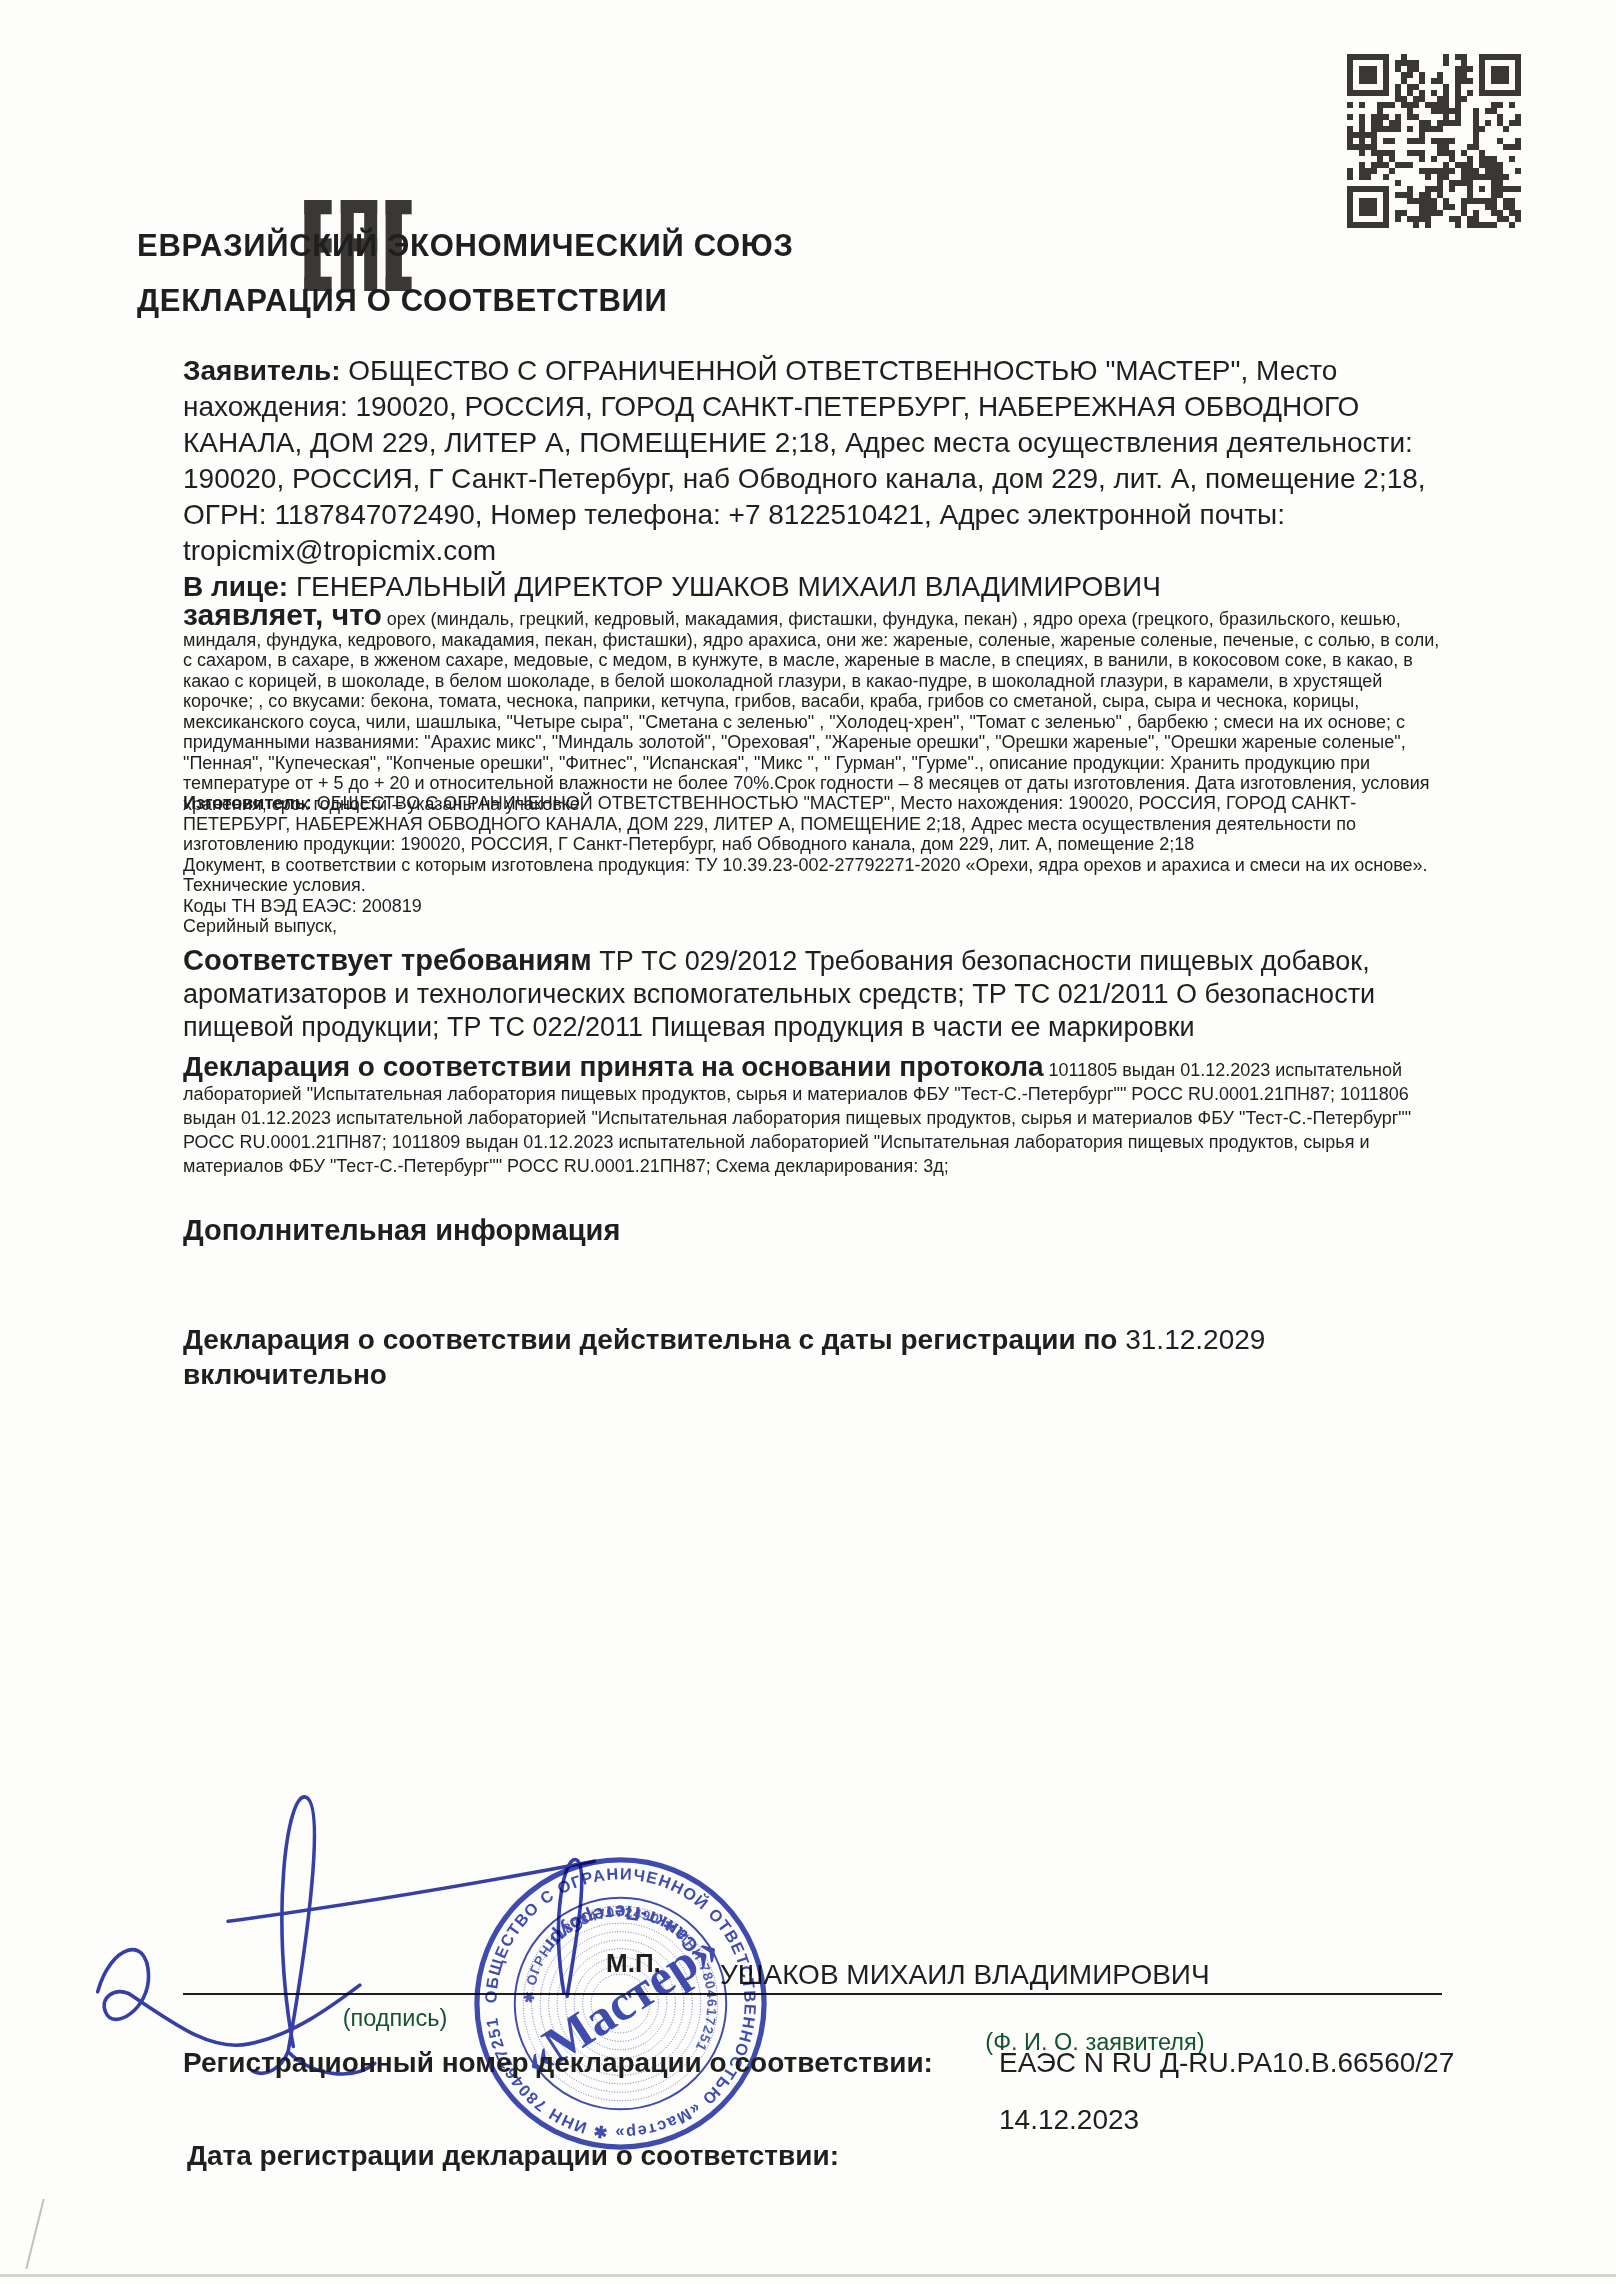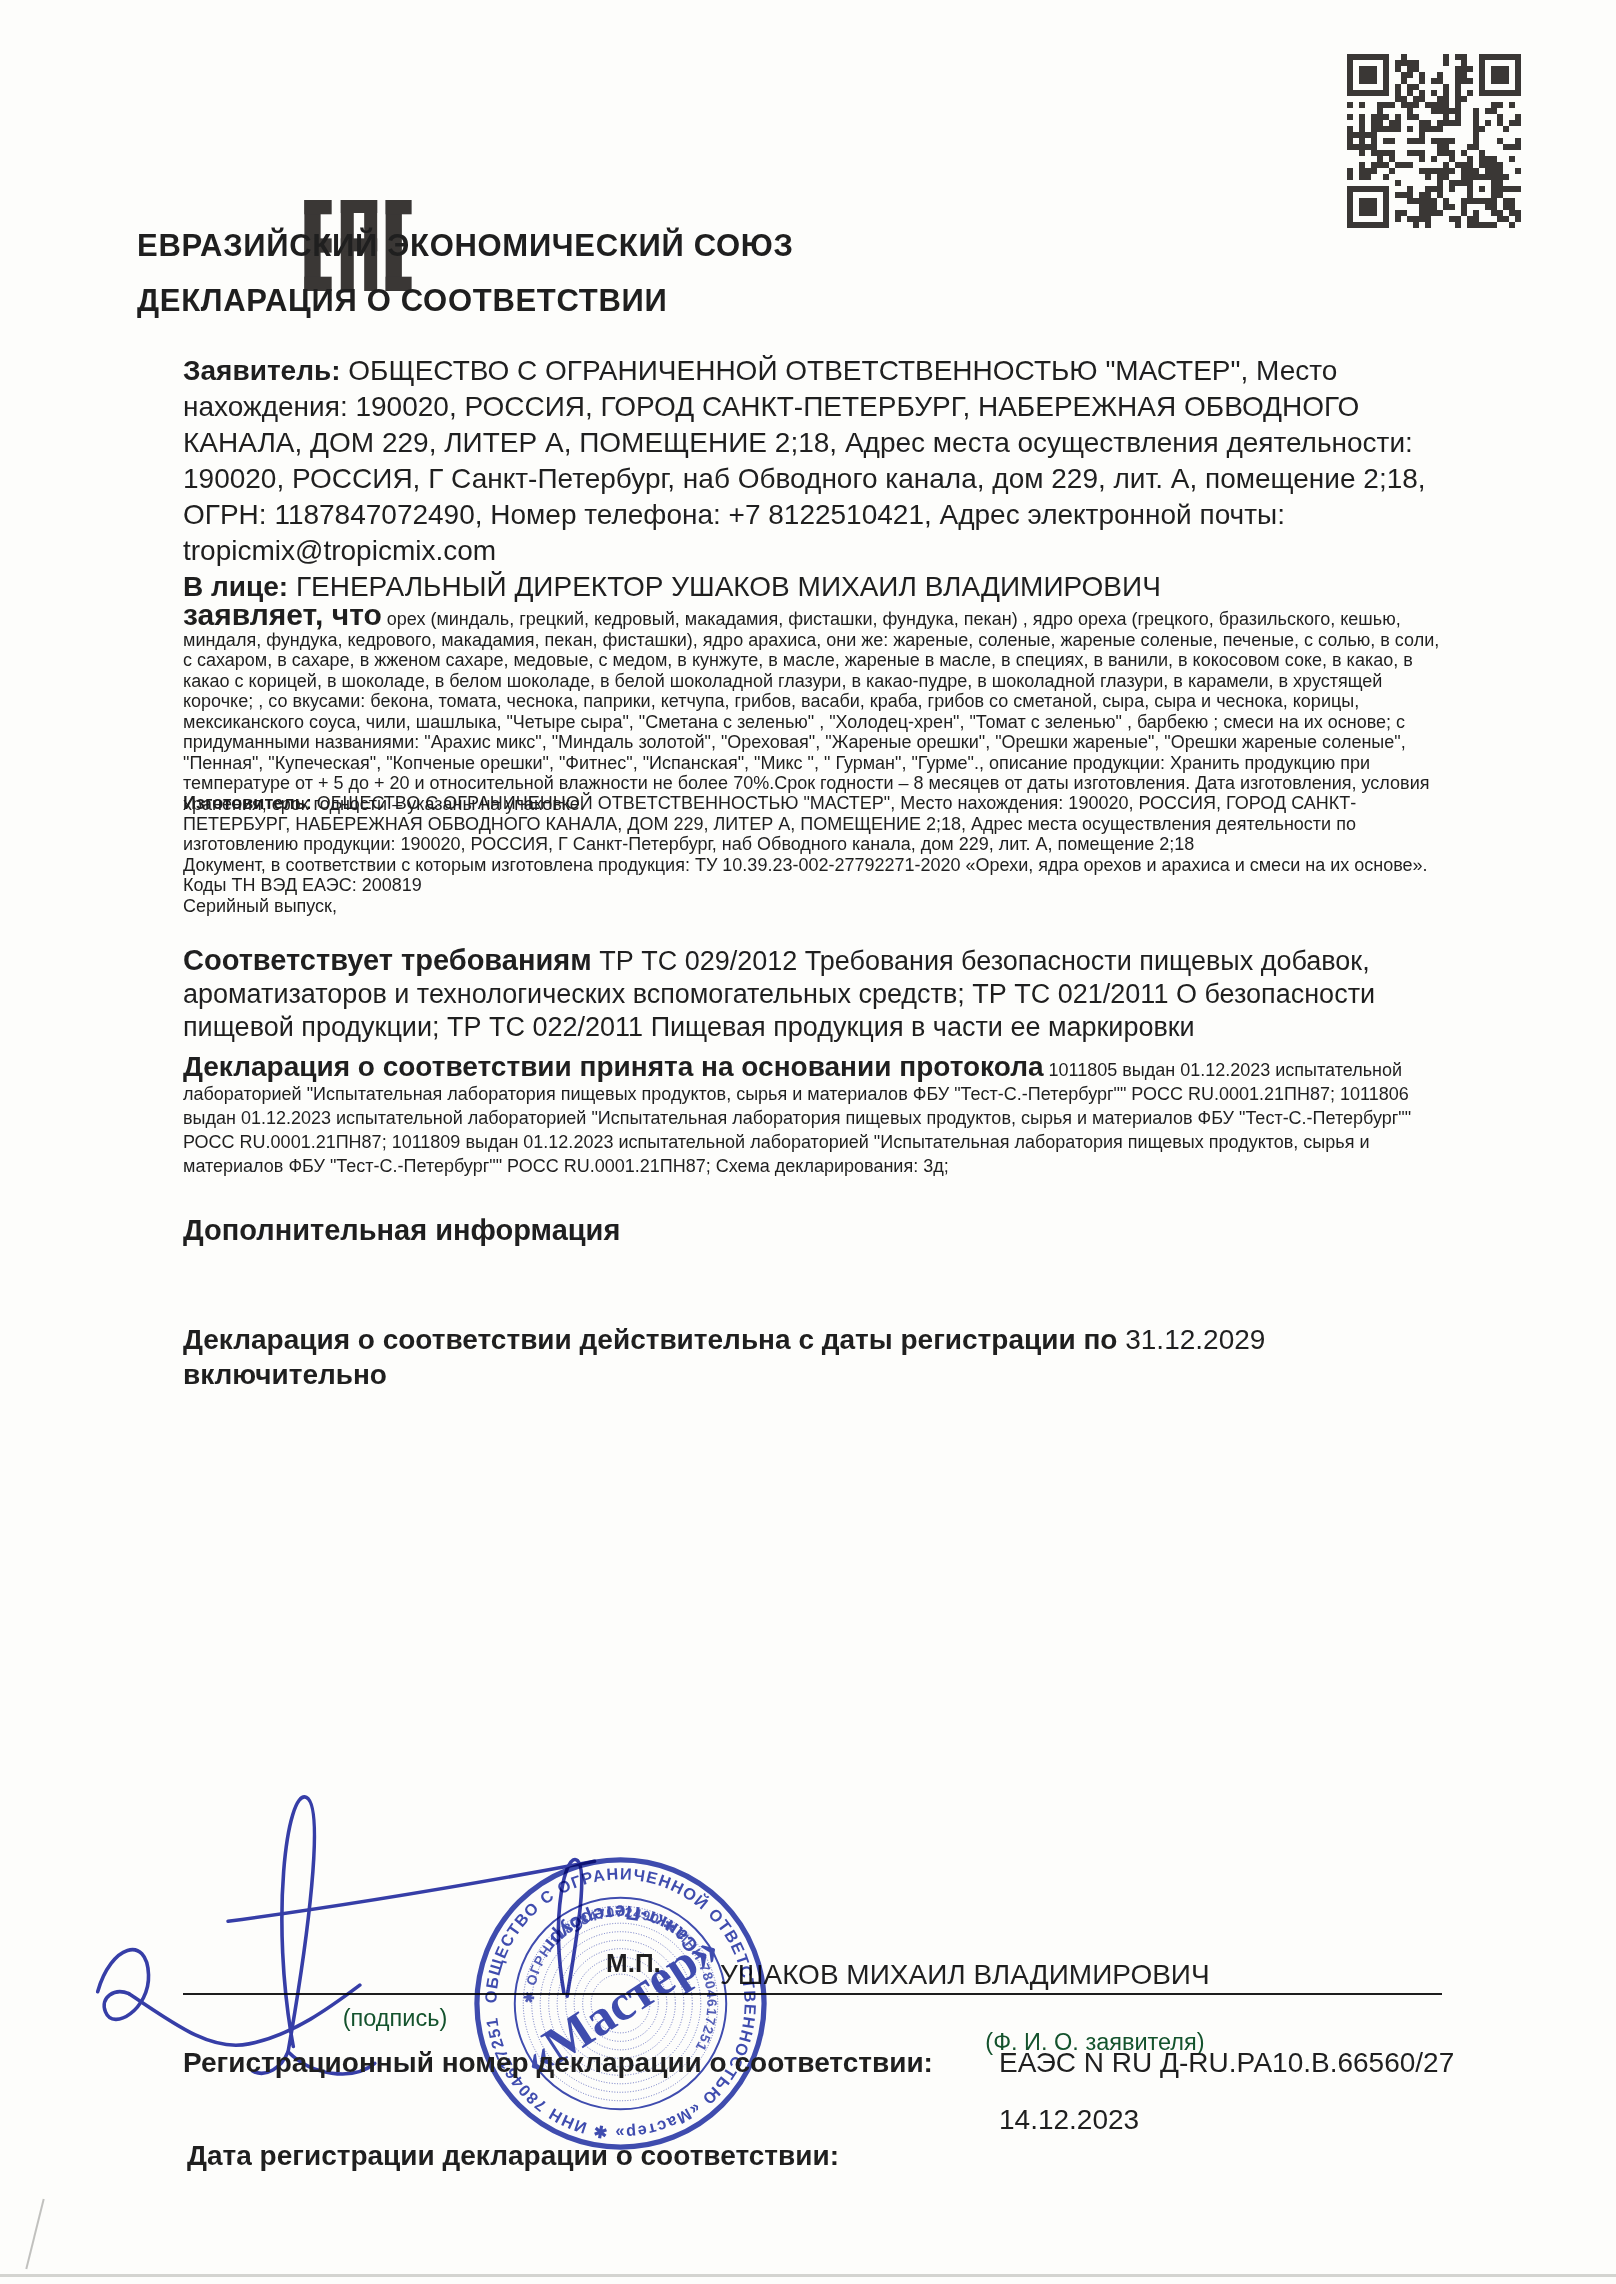--- a/index.html
+++ b/index.html
@@ -473,20 +473,21 @@
     <div><span class="b">В лице:</span><span> ГЕНЕРАЛЬНЫЙ ДИРЕКТОР УШАКОВ МИХАИЛ ВЛАДИМИРОВИЧ</span></div>
   </div>
 
   <div class="abs col t-small" style="top:604px;">
     <span class="lbl-xl">заявляет, что</span><span> орех (миндаль, грецкий, кедровый, макадамия, фисташки, фундука, пекан) , ядро ореха (грецкого, бразильского, кешью, миндаля, фундука, кедрового, макадамия, пекан, фисташки), ядро арахиса, они же: жареные, соленые, жареные соленые, печеные, с солью, в соли, с сахаром, в сахаре, в жженом сахаре, медовые, с медом, в кунжуте, в масле, жареные в масле, в специях, в ванили, в кокосовом соке, в какао, в какао с корицей, в шоколаде, в белом шоколаде, в белой шоколадной глазури, в какао-пудре, в шоколадной глазури, в карамели, в хрустящей корочке; , со вкусами: бекона,  томата, чеснока, паприки, кетчупа, грибов, васаби, краба, грибов со сметаной, сыра, сыра и чеснока, корицы, мексиканского соуса, чили, шашлыка, "Четыре сыра", "Сметана с зеленью" , "Холодец-хрен", "Томат с зеленью" ,  барбекю ; смеси на их основе; с придуманными названиями: "Арахис  микс", "Миндаль золотой", "Ореховая", "Жареные орешки", "Орешки жареные", "Орешки жареные соленые", "Пенная", "Купеческая", "Копченые орешки", "Фитнес", "Испанская", "Микс ", " Гурман", "Гурме"., описание продукции: Хранить продукцию при температуре от + 5  до + 20  и относительной влажности не более 70%.Срок годности – 8 месяцев от даты изготовления. Дата изготовления, условия хранения, срок годности – указаны на упаковке.</span>
   </div>
 
   <div class="abs col t-small" style="top:793px;">
     <div><span class="b">Изготовитель:</span><span> ОБЩЕСТВО С ОГРАНИЧЕННОЙ ОТВЕТСТВЕННОСТЬЮ "МАСТЕР", Место нахождения: 190020, РОССИЯ, ГОРОД САНКТ-ПЕТЕРБУРГ, НАБЕРЕЖНАЯ ОБВОДНОГО КАНАЛА, ДОМ 229, ЛИТЕР А, ПОМЕЩЕНИЕ 2;18, Адрес места осуществления деятельности по изготовлению продукции: 190020, РОССИЯ, Г Санкт-Петербург, наб Обводного канала, дом 229, лит. А, помещение 2;18</span></div>
     <div class="mfg-line">Документ, в соответствии с которым изготовлена продукция: ТУ 10.39.23-002-27792271-2020 «Орехи, ядра орехов и арахиса и смеси на их основе».</div>
+    <div class="mfg-line">Технические условия.</div>
     <div class="mfg-line">Коды ТН ВЭД ЕАЭС: 200819</div>
     <div class="mfg-line">Серийный выпуск,</div>
   </div>
 
   <div class="abs col" style="top:944px; font-size:27px; line-height:33px;">
     <span class="b" style="font-size:29px;">Соответствует требованиям</span><span>  ТР ТС 029/2012 Требования безопасности пищевых добавок, ароматизаторов и технологических вспомогательных средств; ТР ТС 021/2011 О безопасности пищевой продукции; ТР ТС 022/2011 Пищевая продукция в части ее маркировки</span>
   </div>
 
   <div class="abs col basis-small" style="top:1055px;">
     <span class="lbl-basis">Декларация о соответствии принята на основании протокола</span><span> 1011805 выдан 01.12.2023  испытательной лабораторией "Испытательная лаборатория пищевых продуктов, сырья и материалов ФБУ "Тест-С.-Петербург"" РОСС RU.0001.21ПН87; 1011806 выдан 01.12.2023  испытательной лабораторией "Испытательная лаборатория пищевых продуктов, сырья и материалов ФБУ "Тест-С.-Петербург"" РОСС RU.0001.21ПН87; 1011809 выдан 01.12.2023  испытательной лабораторией "Испытательная лаборатория пищевых продуктов, сырья и материалов ФБУ "Тест-С.-Петербург"" РОСС RU.0001.21ПН87; Схема декларирования: 3д;</span>

